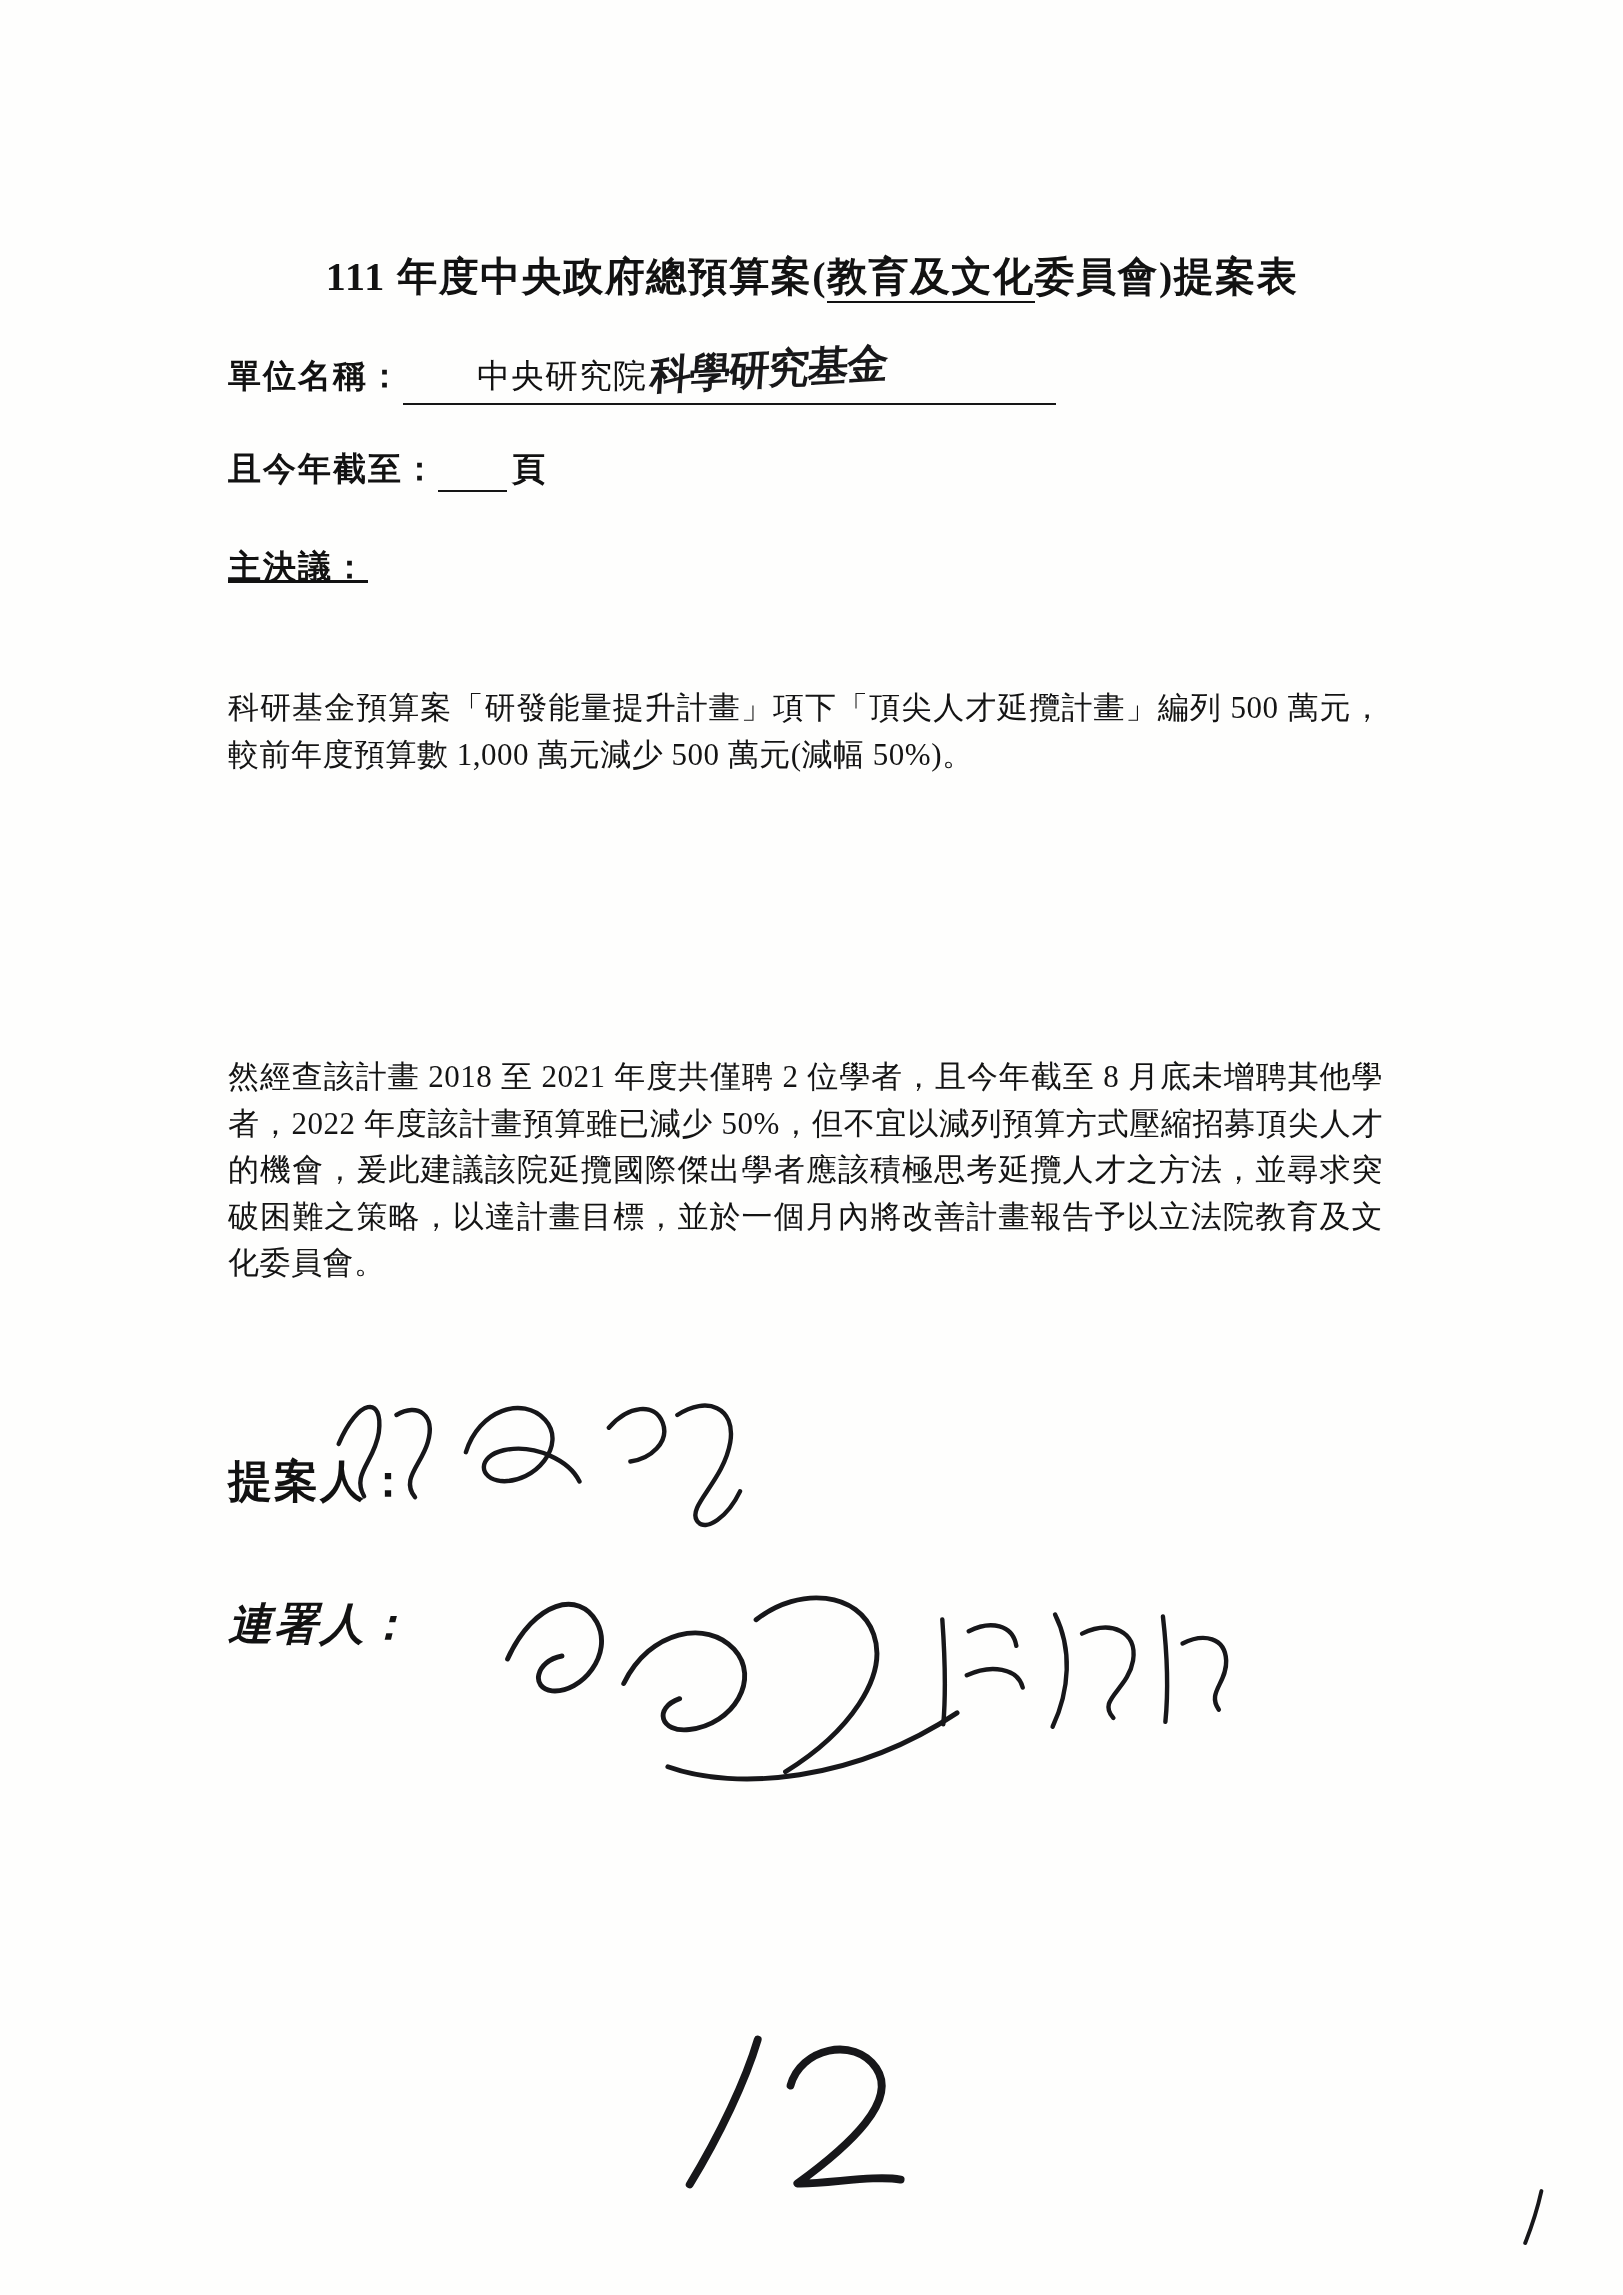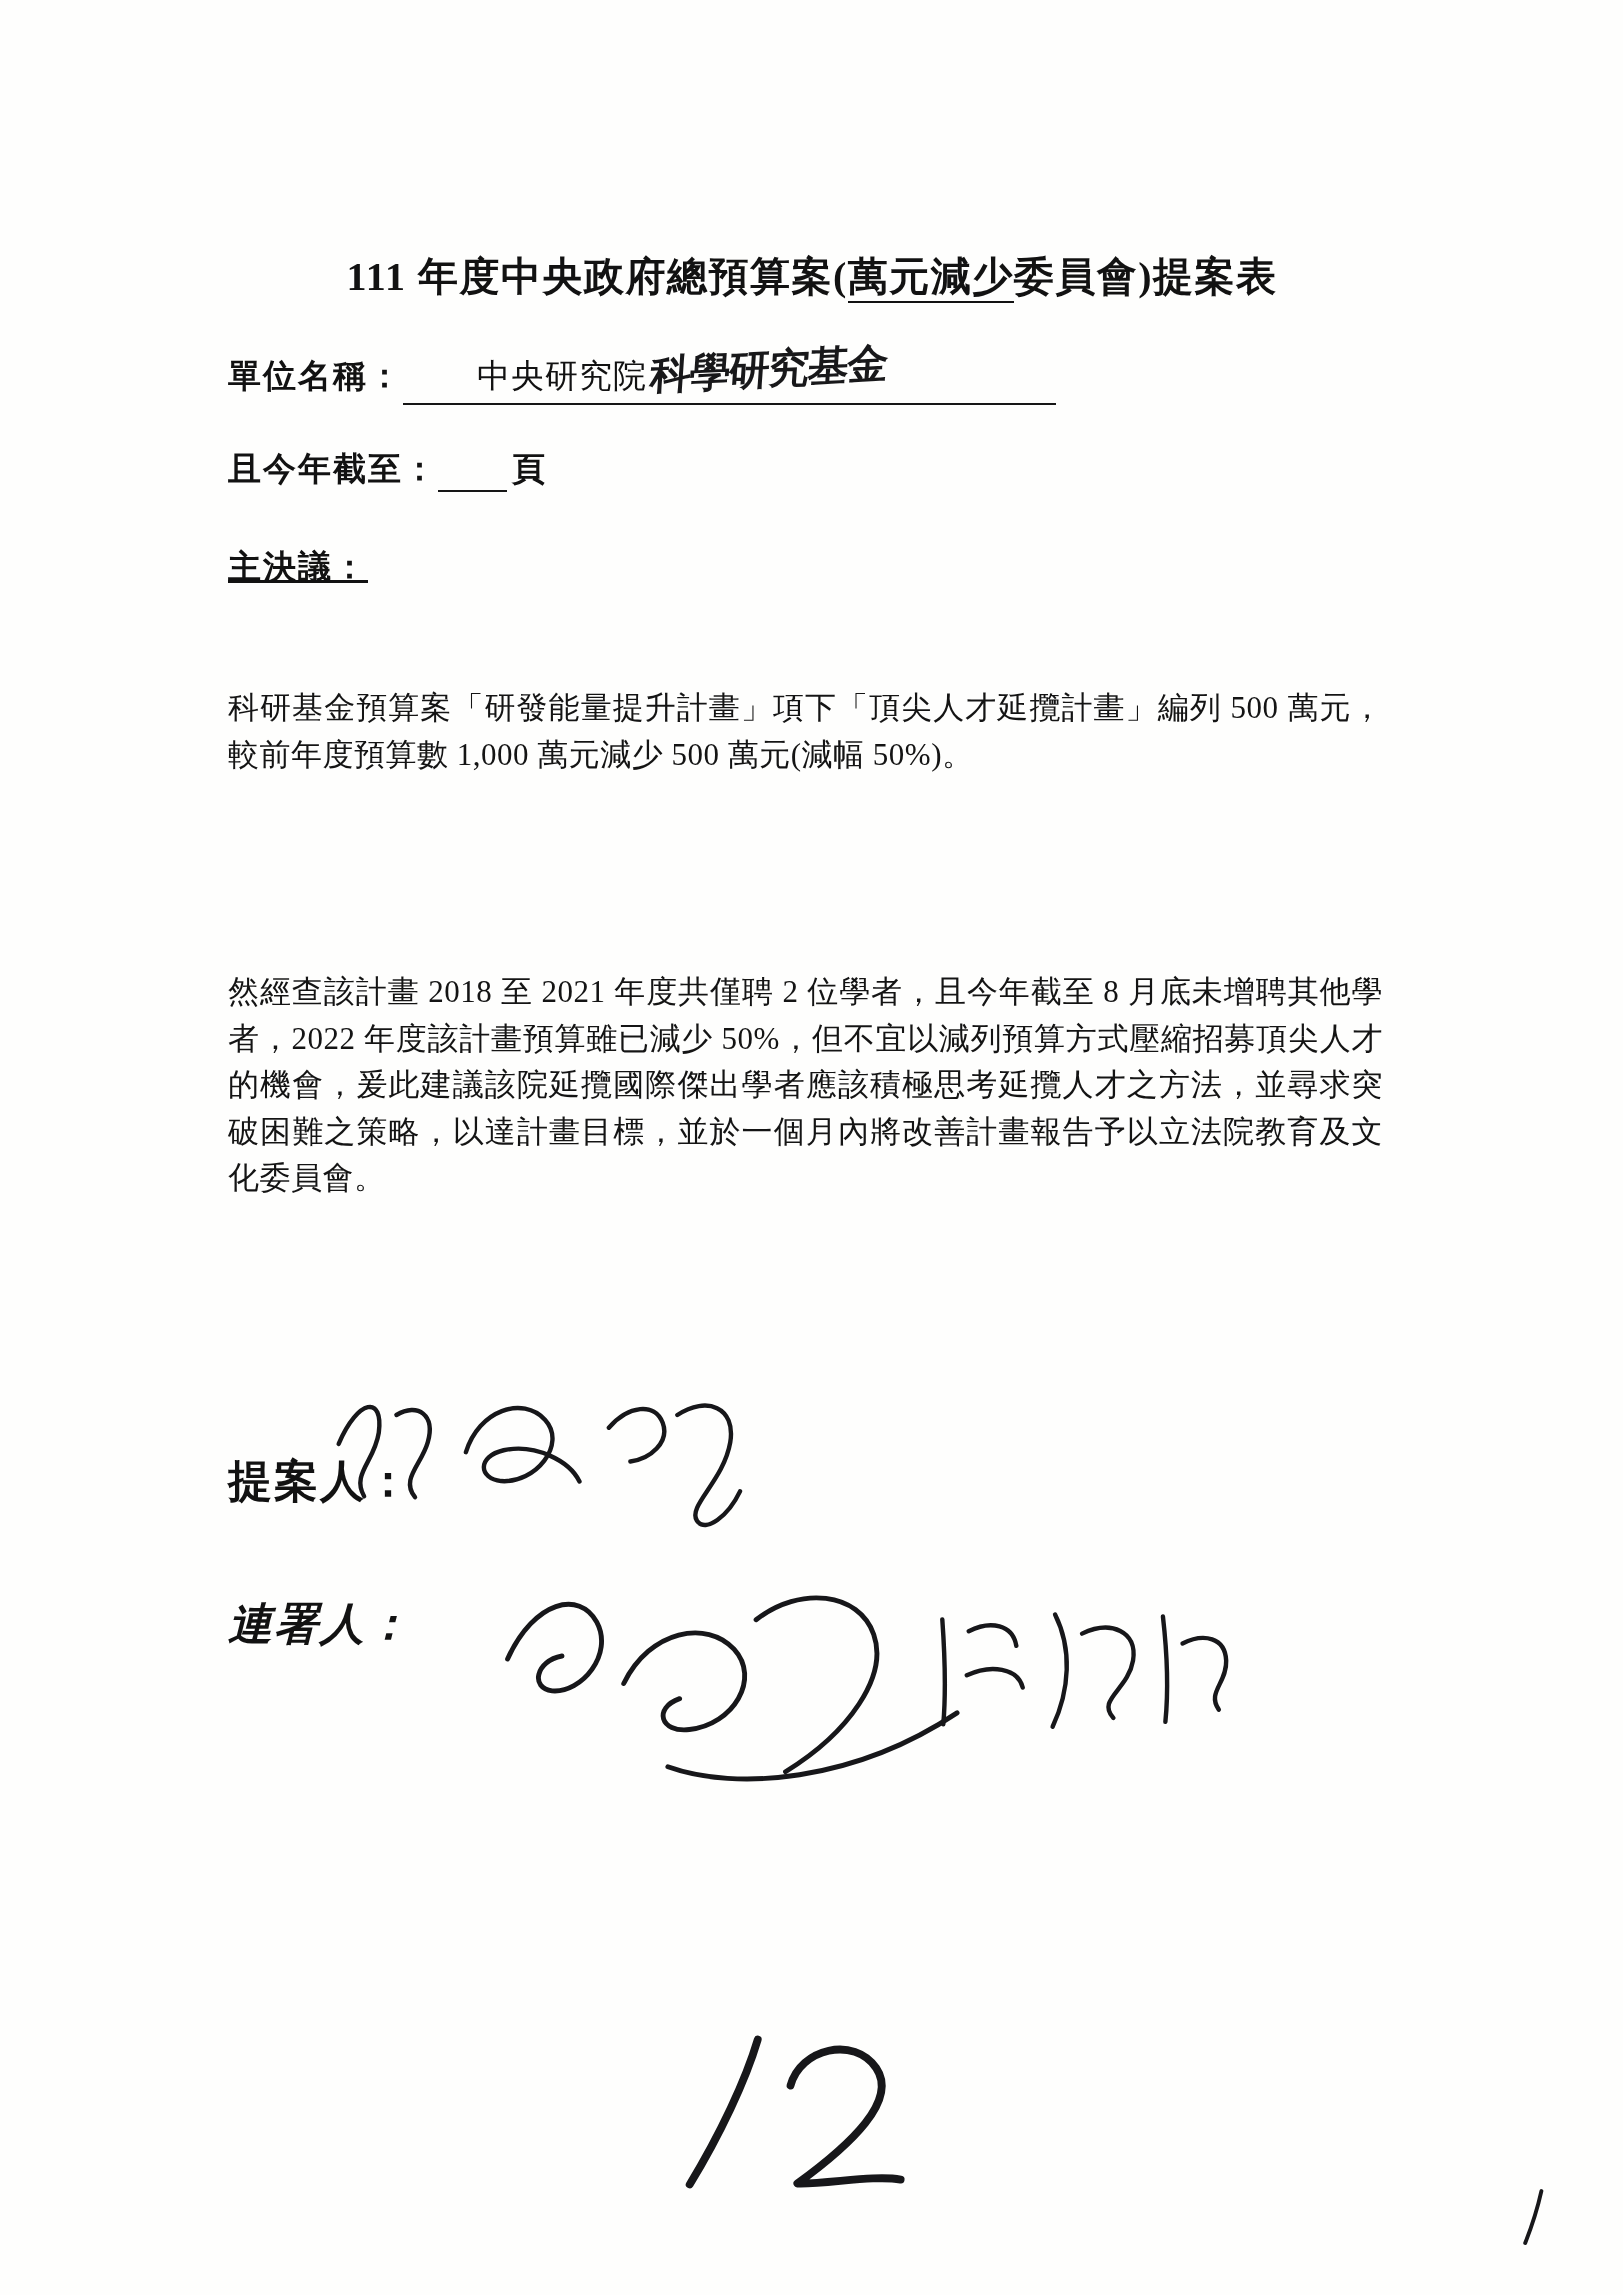--- a/index.html
+++ b/index.html
@@ -70,21 +70,21 @@
     left:228px;
     width:1155px;
     font-size:31px;
     line-height:1.5;
     text-align:justify;
     letter-spacing:0.5px;
     color:#141414;
   }
   .p1 { top:654px; }
   .p2 { top:790px; }
-  .p3 { top:938px; }
+  .p3 { top:1023px; }
   .sig-label {
     position:absolute;
     left:228px;
     font-size:44px;
     font-weight:700;
     letter-spacing:2px;
   }
   .lbl-proposer { top:1452px; }
   .lbl-cosigner { top:1595px;font-style:italic; }
   .sig-svg { position:absolute; }
@@ -93,21 +93,21 @@
   .sig-cosigner-2 { left:907px; top:1584px; width:353px; height:162px; }
   .num-center { left:652px; top:2021px; width:280px; height:186px; }
   .num-corner { left:1511px; top:2183px; width:49px; height:74px; }
   svg path { fill:none; stroke:#17171a; stroke-linecap:round; stroke-linejoin:round; }
 </style>
 </head>
 <body>
 
 <div class="page">
 
-  <h1 class="title"><span>111 年度中央政府總預算案(</span><span class="u">萬元減少</span><span>委員會)提案表</span></h1>
+  <h1 class="title"><span>111 年度中央政府總預算案(</span><span class="u">教育及文化</span><span>委員會)提案表</span></h1>
 
   <div class="field row-unit">
     <span>單位名稱：</span><span class="fill-line"><span>中央研究院</span><span class="hand">科學研究基金</span></span>
   </div>
 
   <div class="field row-page">
     <span>且今年截至：</span><span class="blank-short"></span><span>頁</span>
   </div>
 
   <div class="field row-resolution">

